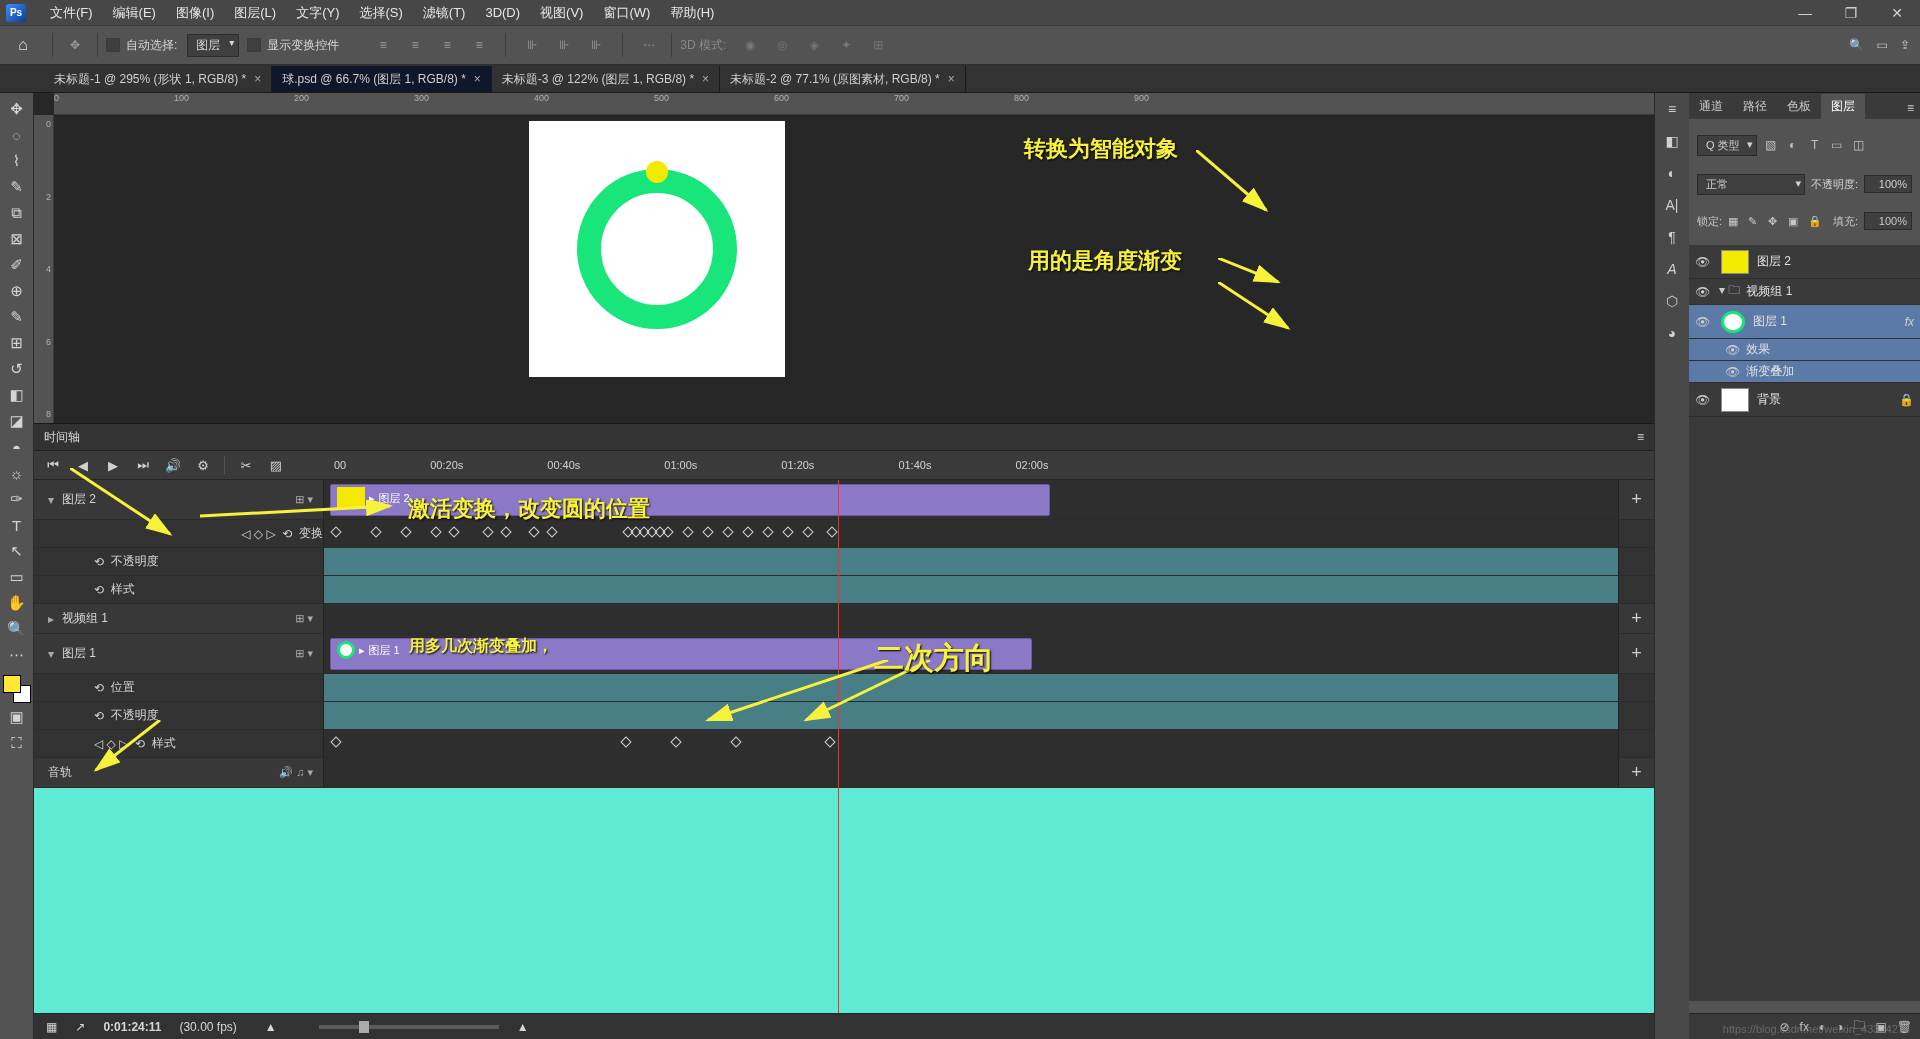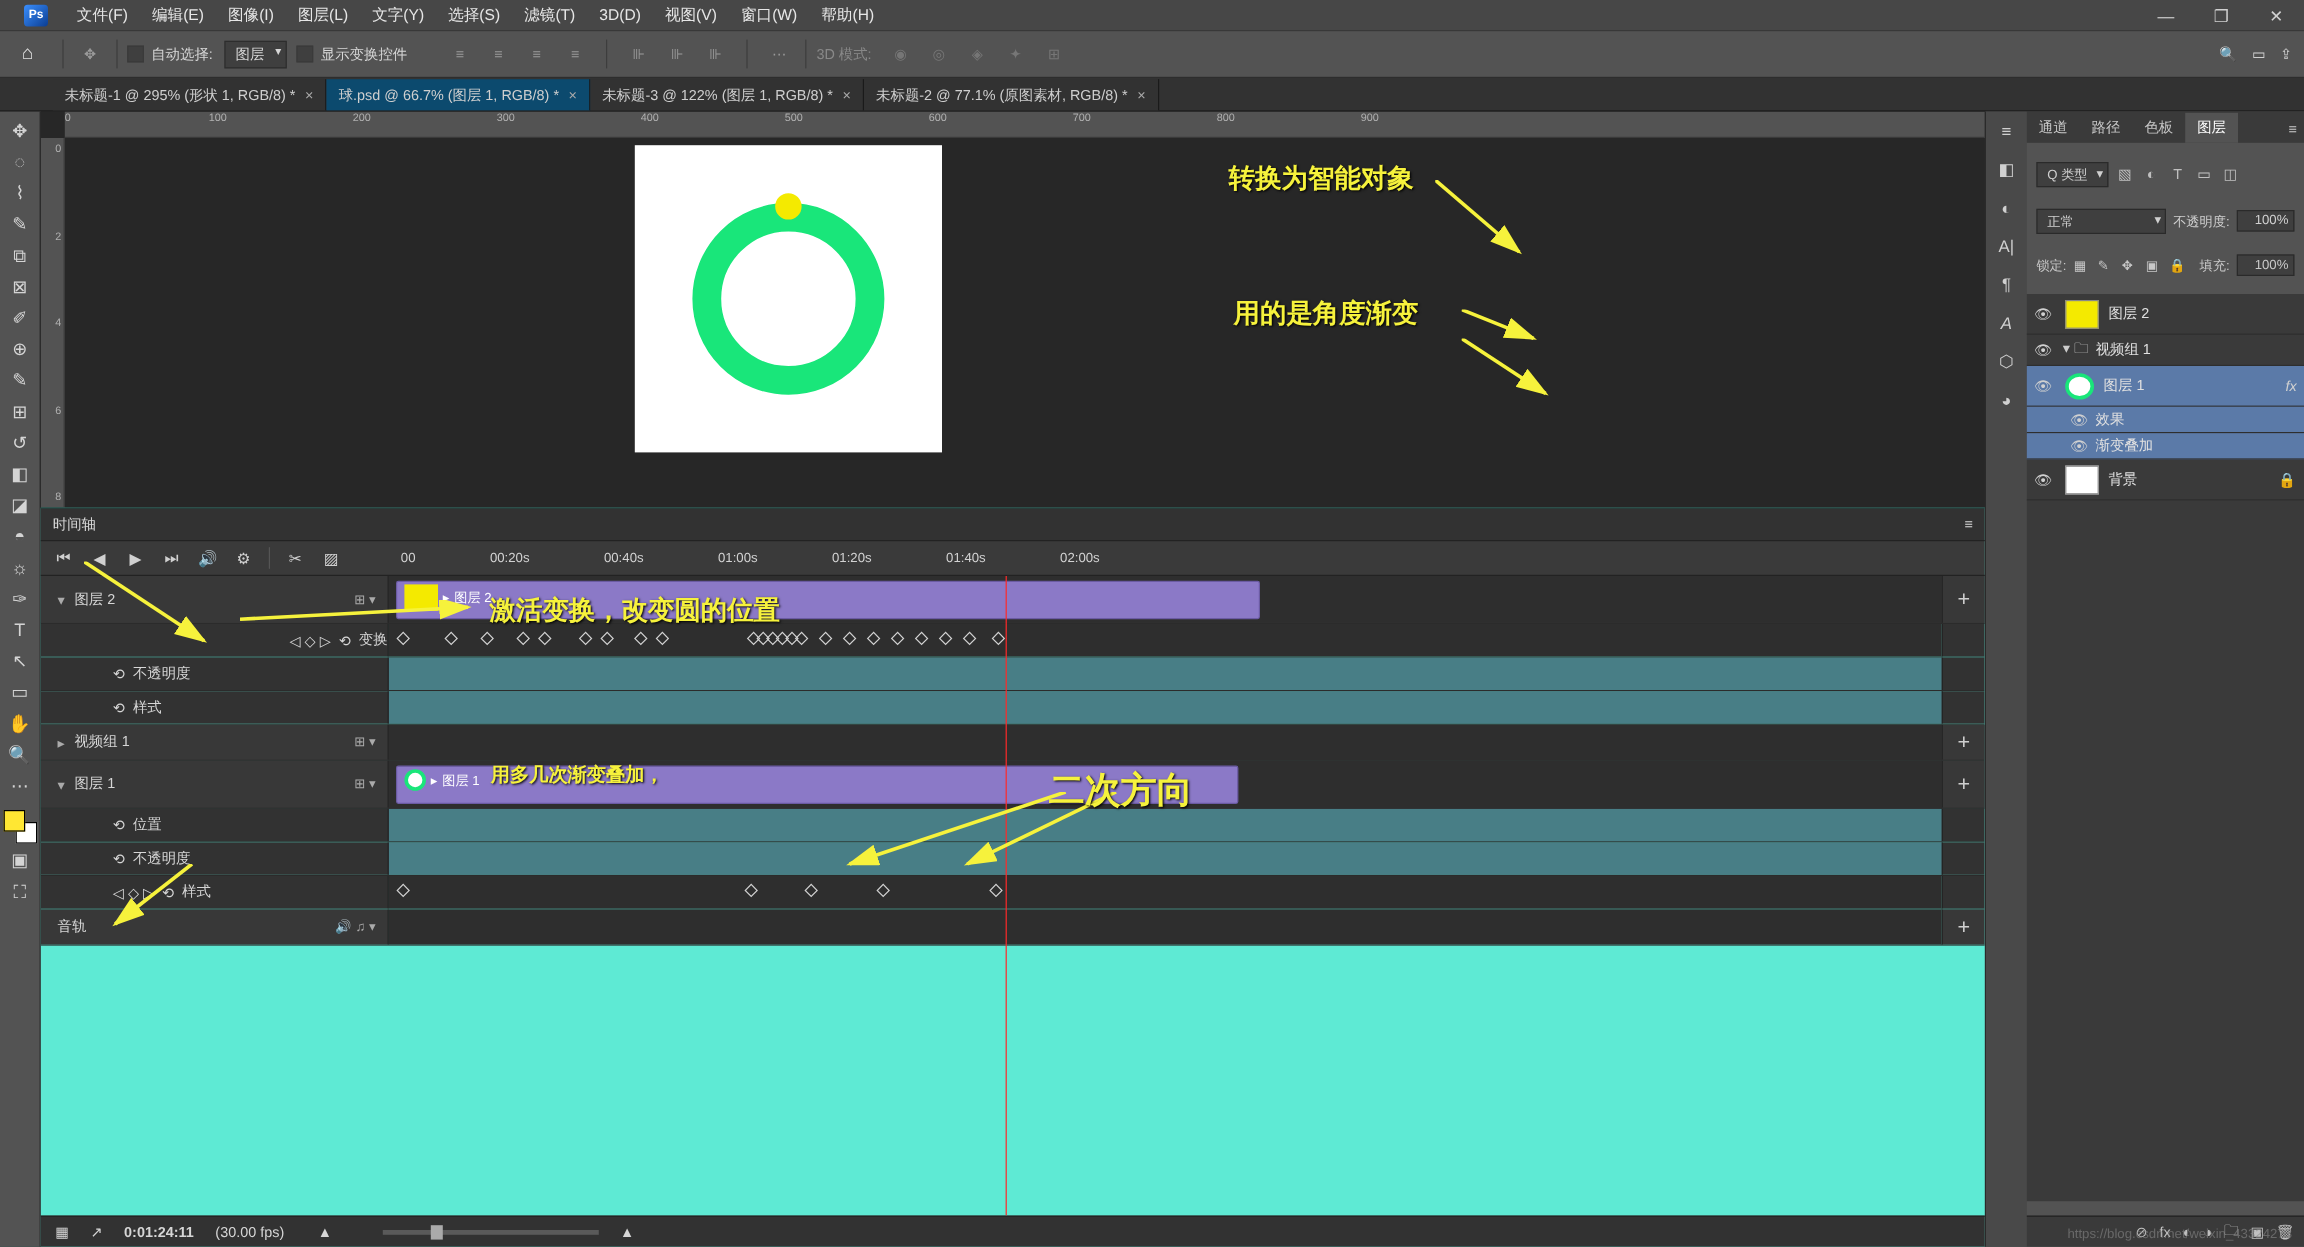--- a/index.html
+++ b/index.html
@@ -1,39 +1,39 @@
 <!DOCTYPE html>
 <html><head>
 <meta charset="utf-8">
 <style>
 * { margin: 0; padding: 0; box-sizing: border-box; font-family: "Microsoft YaHei", sans-serif; user-select: none; }
 body { background: #323232; color: #d0d0d0; font-size: 12px; width: 1920px; height: 1039px; overflow: hidden; position: relative; }
 
 
-.menubar { height: 25px; background: #474747; display: flex; align-items: center; padding-left: 20px; }
+.menubar { height: 25px; background: #474747; display: flex; align-items: center; padding-left: 6px; }
 .menubar .logo { width: 20px; height: 18px; background: linear-gradient(135deg,#3a8fff,#0b3d91); border-radius: 3px; margin-right: 14px; display:flex;align-items:center;justify-content:center;color:#fff;font-size:10px;font-weight:bold;}
 .menubar .mi { color: #e6e6e6; padding: 0 10px; height: 100%; display: flex; align-items: center; cursor: default; font-size: 13px; }
 .menubar .sysbtns { margin-left: auto; display: flex; height: 100%; }
 .menubar .sysbtns div { width: 46px; display:flex;align-items:center;justify-content:center;color:#d0d0d0;font-size:14px;}
 
 
 .optbar { height: 40px; background: #535353; display: flex; align-items: center; padding: 0 10px; border-top:1px solid #383838; border-bottom:1px solid #2d2d2d;}
 .optbar .home { width:26px;height:24px;display:flex;align-items:center;justify-content:center;color:#e0e0e0;font-size:16px;margin-right:8px;}
 .optbar .sep { width:1px; height:24px; background:#3d3d3d; margin:0 8px;}
 .optbar .chk { width:14px;height:14px;border:1px solid #3a3a3a;background:#3f3f3f;margin-right:6px;}
 .optbar .lbl { color:#d6d6d6; margin-right:10px;}
 .optbar .dd { background:#3f3f3f;border:1px solid #2d2d2d;padding:2px 18px 2px 8px;color:#d6d6d6;position:relative;margin-right:8px;}
 .optbar .dd::after { content:"▾"; position:absolute;right:4px;top:2px;font-size:10px;}
 .optbar .iconbtn { width:24px;height:24px;display:flex;align-items:center;justify-content:center;color:#9a9a9a;margin:0 2px;}
 .optbar .right { margin-left:auto; display:flex; gap:12px; align-items:center;}
 
 
 .tabstrip { height: 28px; background: #323232; display:flex; align-items:flex-end; padding-left:44px; border-bottom:1px solid #1a1a1a;}
 .tab { height:26px; padding:0 10px; display:flex;align-items:center; color:#cfcfcf; font-size:12px; background:#323232; border-right:1px solid #1a1a1a;}
-.tab.active { background:#0c4a6e; }
+.tab.active { background:#0f172a; }
 .tab .x { margin-left:8px; color:#aaa; font-size:12px;}
 
 
 .workarea { position:absolute; top:93px; left:0; right:0; bottom:0; display:flex; }
 .tools { width:34px; background:#535353; display:flex;flex-direction:column;align-items:center;padding-top:4px; gap:2px; border-right:1px solid #2a2a2a;}
 .tools .tbtn { width:30px;height:24px;display:flex;align-items:center;justify-content:center;color:#d4d4d4;font-size:15px;}
 .tools .swatch { width:28px;height:28px; position:relative; margin-top:6px;}
 .tools .swatch .fg{position:absolute;top:0;left:0;width:18px;height:18px;background:#ffe733;border:1px solid #000;}
 .tools .swatch .bg{position:absolute;bottom:0;right:0;width:18px;height:18px;background:#fff;border:1px solid #000;}
 
@@ -46,21 +46,21 @@
 .canvas { position:absolute; left:495px; top:28px; width:256px; height:256px; background:#fff; }
 .ring { position:absolute; left:50%; top:50%; width:160px; height:160px; border:24px solid #19e67a; border-radius:50%; transform:translate(-50%,-50%); }
 .dot { position:absolute; left:50%; top:40px; width:22px;height:22px;background:#f4ea00;border-radius:50%;transform:translateX(-50%);}
 .statusline { height:22px; background:#323232; display:flex;align-items:center;padding-left:10px;gap:20px;color:#c4c4c4;font-size:11px;}
 
 
 .timeline { flex:1; background:#5eead4; border-top:1px solid #1a1a1a; display:flex;flex-direction:column; position:relative;}
 .tlhead { height:26px; background:#323232; padding:0 10px;display:flex;align-items:center;color:#d8d8d8;}
 .tlctrls { height:30px; background:#3a3a3a; display:flex; align-items:center;padding:0 10px; gap:12px;border-top:1px solid #222;border-bottom:1px solid #222;}
 .tlctrls .pc { width:18px;height:18px;display:flex;align-items:center;justify-content:center;color:#d0d0d0;font-size:13px;}
-.tlctrls .timesrow { margin-left:auto; display:flex; gap:62px; color:#d2d2d2; font-size:11px; position:absolute; left:300px;}
+.tlctrls .timesrow { margin-left:auto; display:flex; gap:84px; color:#d2d2d2; font-size:11px; position:absolute; left:300px;}
 .tlbody { flex:1; position:relative; overflow:hidden;}
 .trackrow { display:flex; height:28px; border-bottom:1px solid #2b2b2b; align-items:center;}
 .trackrow.head { height:40px; background:#383838;}
 .trackname { width:290px; display:flex; align-items:center; padding-left:14px; color:#d6d6d6; height:100%; background:#383838; border-right:1px solid #222;}
 .trackname.sub{ padding-left:60px; background:#323232;}
 .trackname .tri{ margin-right:8px;color:#aaa;}
 .trackname .kf{ margin-left:auto;margin-right:10px;display:flex;gap:4px;color:#aaa;font-size:11px;}
 .trackcontent { flex:1; position:relative; height:100%; background:#2e2e2e;}
 .clip { position:absolute; top:4px; height:32px; background:#8b79c7; border:1px solid #6b5ba3; border-radius:2px;}
 .clip .lbl{position:absolute;top:2px;left:6px;font-size:11px;color:#fff;display:flex;align-items:center;gap:4px;}

